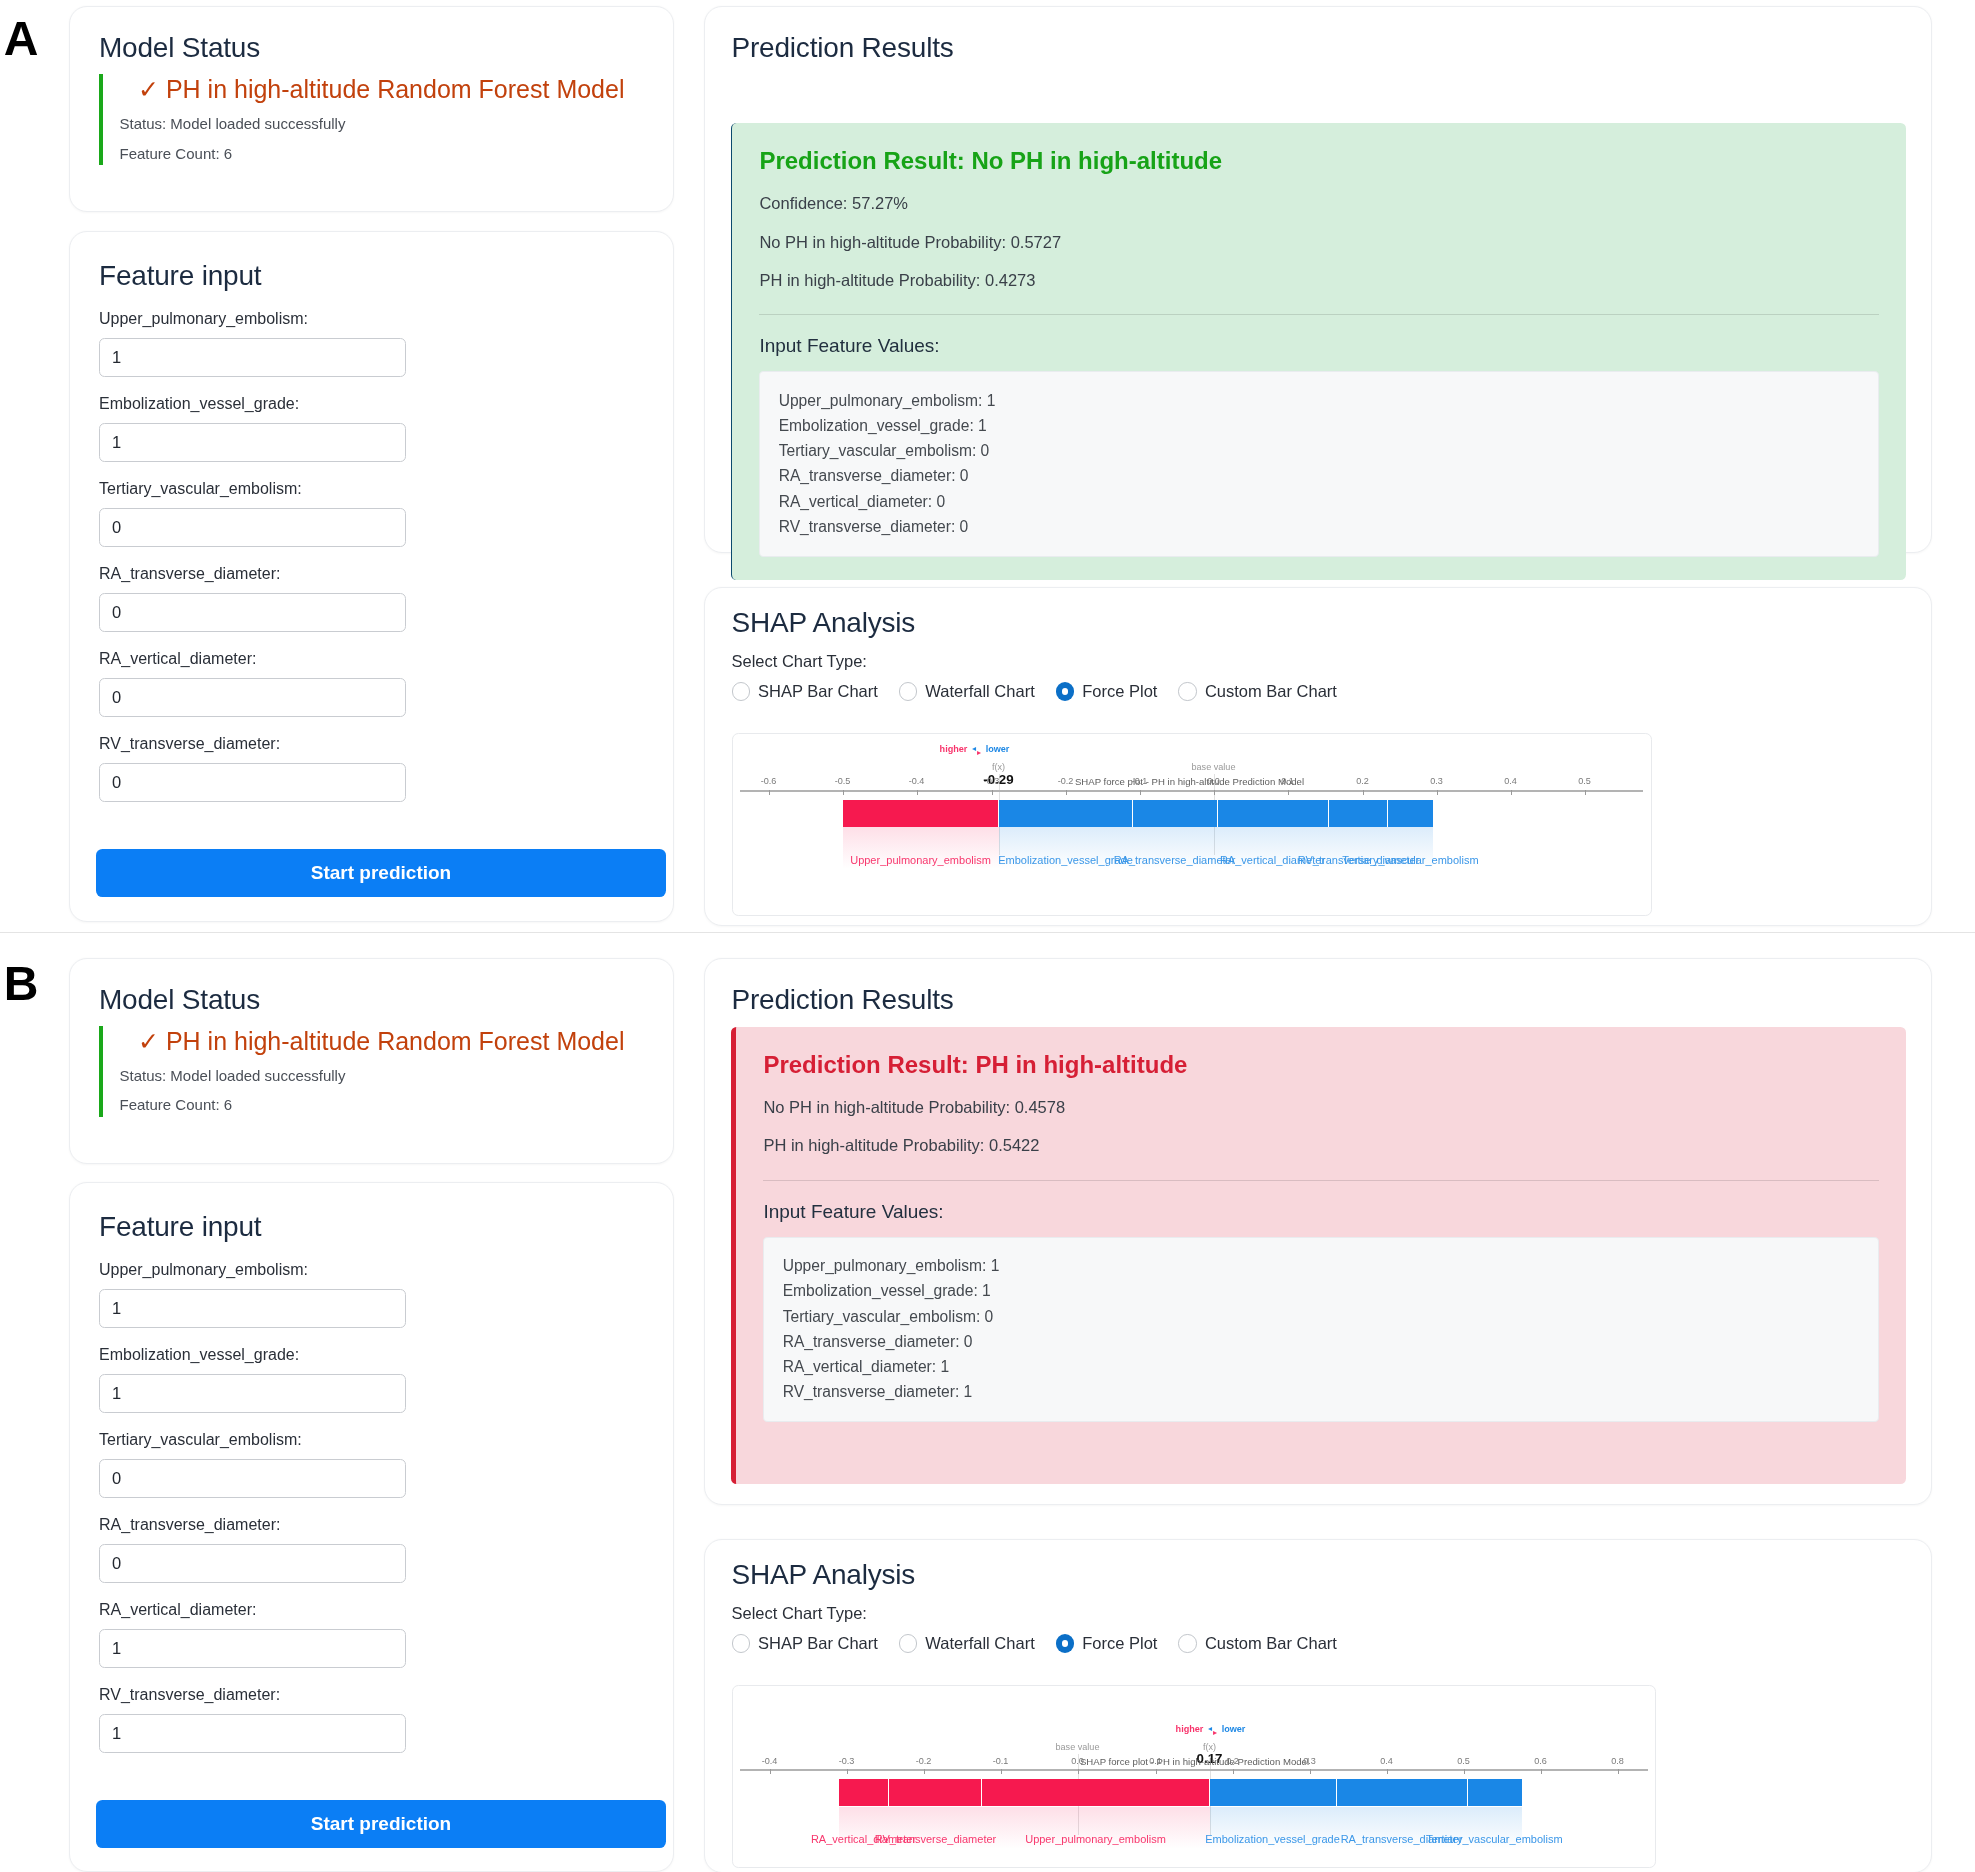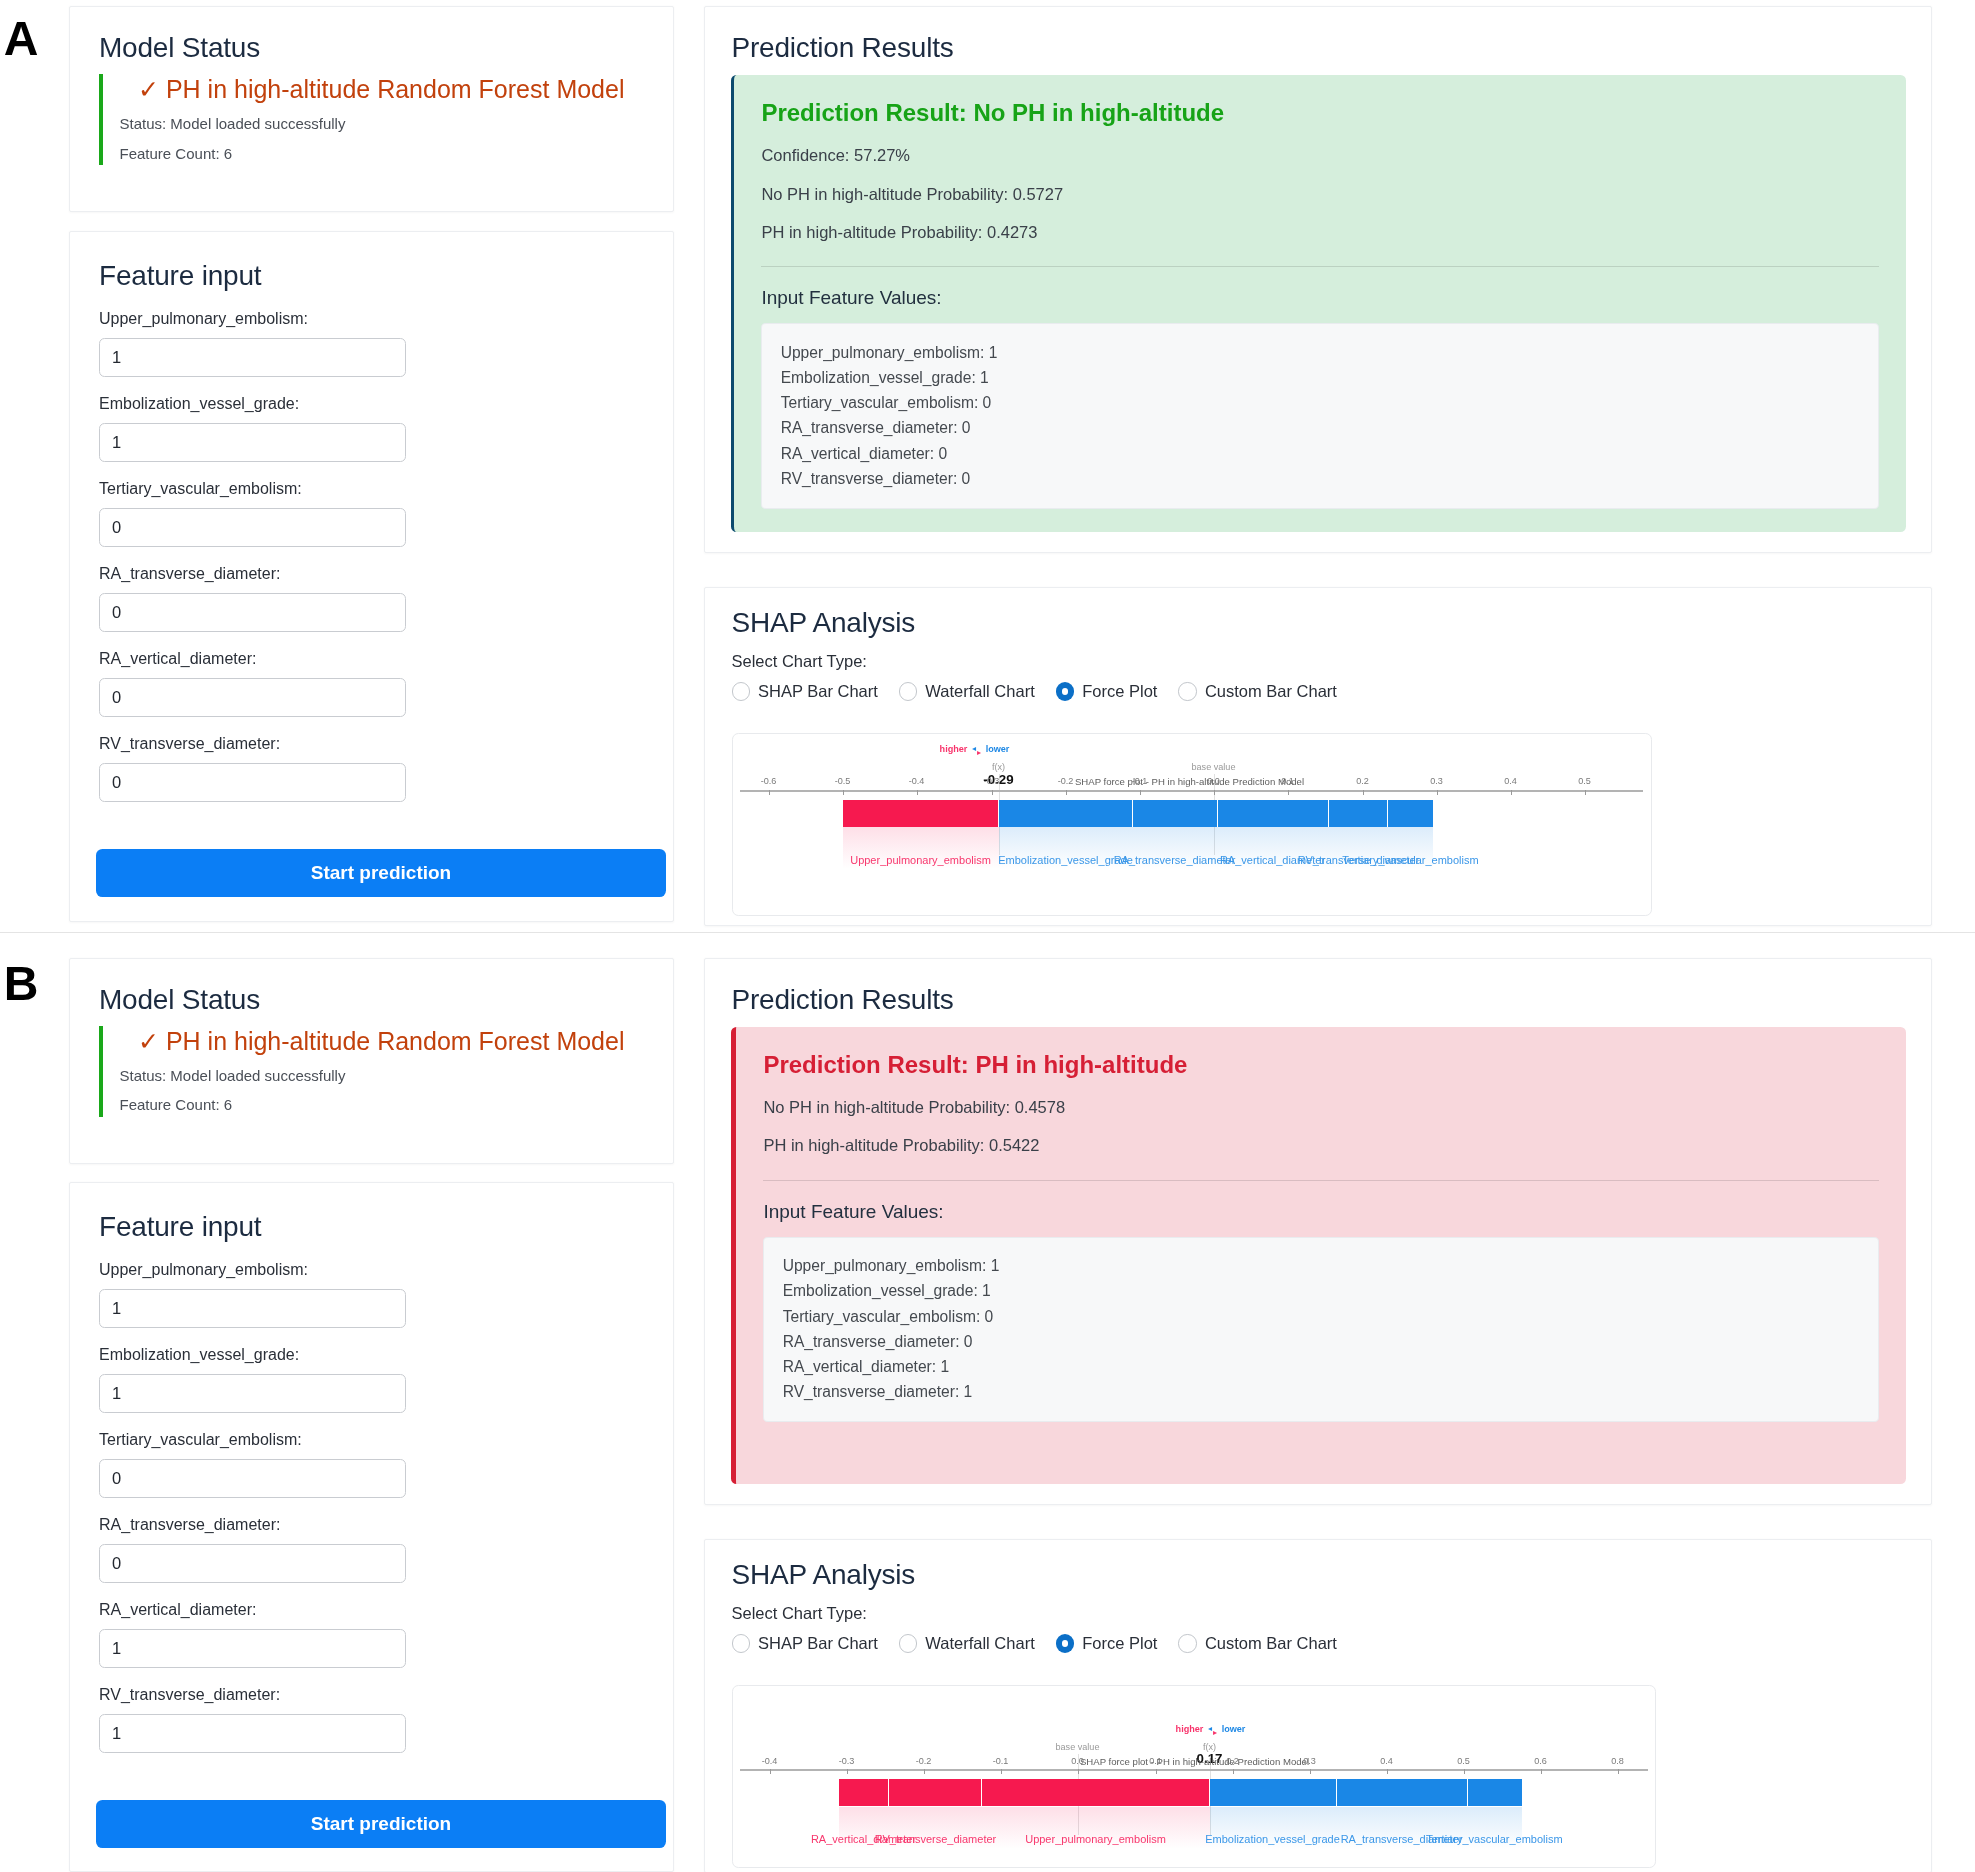--- a/index.html
+++ b/index.html
@@ -26,21 +26,21 @@
     position: absolute;
     left: 0; width: 1975px; height: 1.4px;
     background: #e4e4e4;
   }
 
   
   .card {
     position: absolute;
     background: #ffffff;
     border: 0.9px solid #eceef1;
-    border-radius: 2px;
+    border-radius: 18px;
     box-shadow: 0 0.9px 2.3px rgba(0,0,0,0.035);
   }
   .card-title {
     font-family: "Liberation Sans", sans-serif;
     font-size: 28px;
     font-weight: 400;
     color: #1c2b40;
     letter-spacing: -0.2px;
   }
 
@@ -93,21 +93,21 @@
     font-size: 19px;
     font-weight: bold;
     cursor: pointer;
   }
 
   
   .alert {
     border-radius: 5.5px;
     padding: 24px 27.4px 22px 27.4px;
   }
-  .alert.green { background: #d5eedc; border-left: 3px solid #0c4a6e; }
+  .alert.green { background: #d5eedc; border-left: 1px solid #0c4a6e; margin-top: 48px; }
   .alert.red   { background: #f8d7dc; border-left: 5px solid #d61f35; }
   .alert-title {
     font-size: 24px;
     font-weight: bold;
     line-height: 1.2;
   }
   .alert.green .alert-title { color: #17a317; }
   .alert.red   .alert-title { color: #d61f35; }
   .alert-line {
     font-size: 16.5px;

